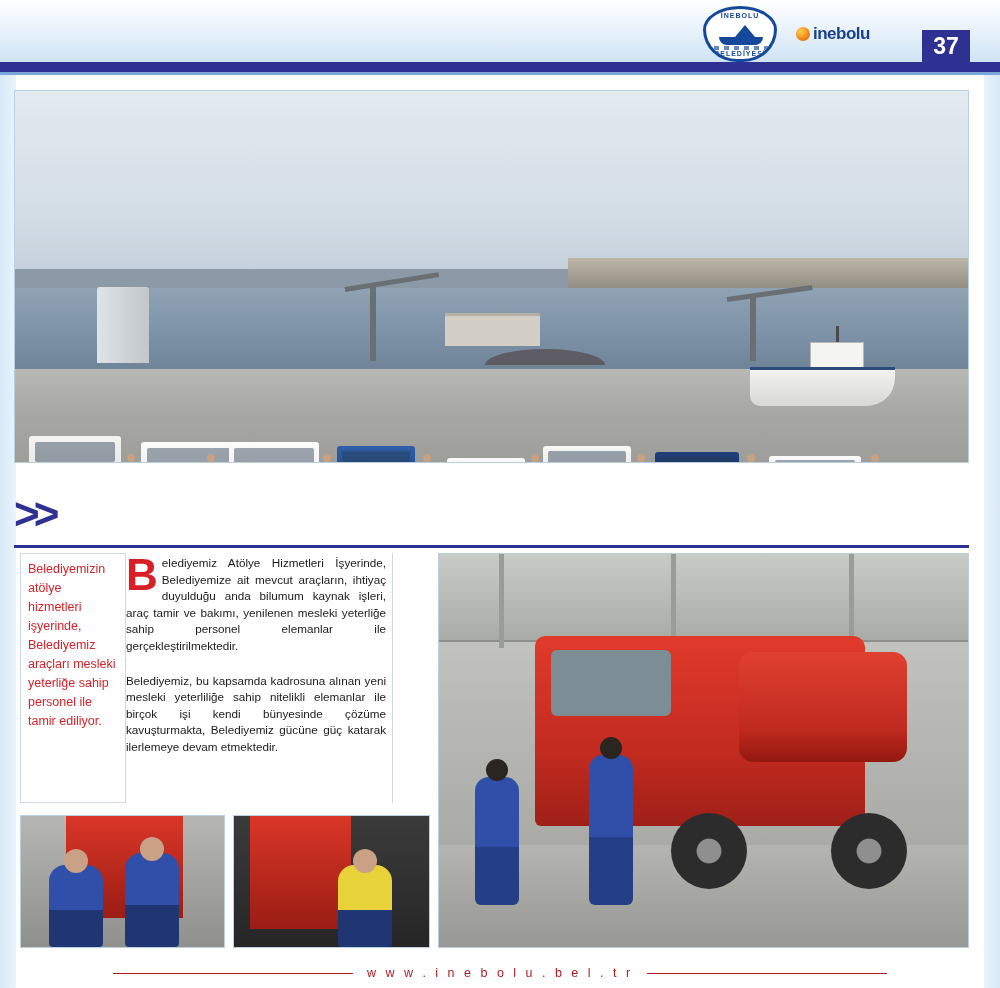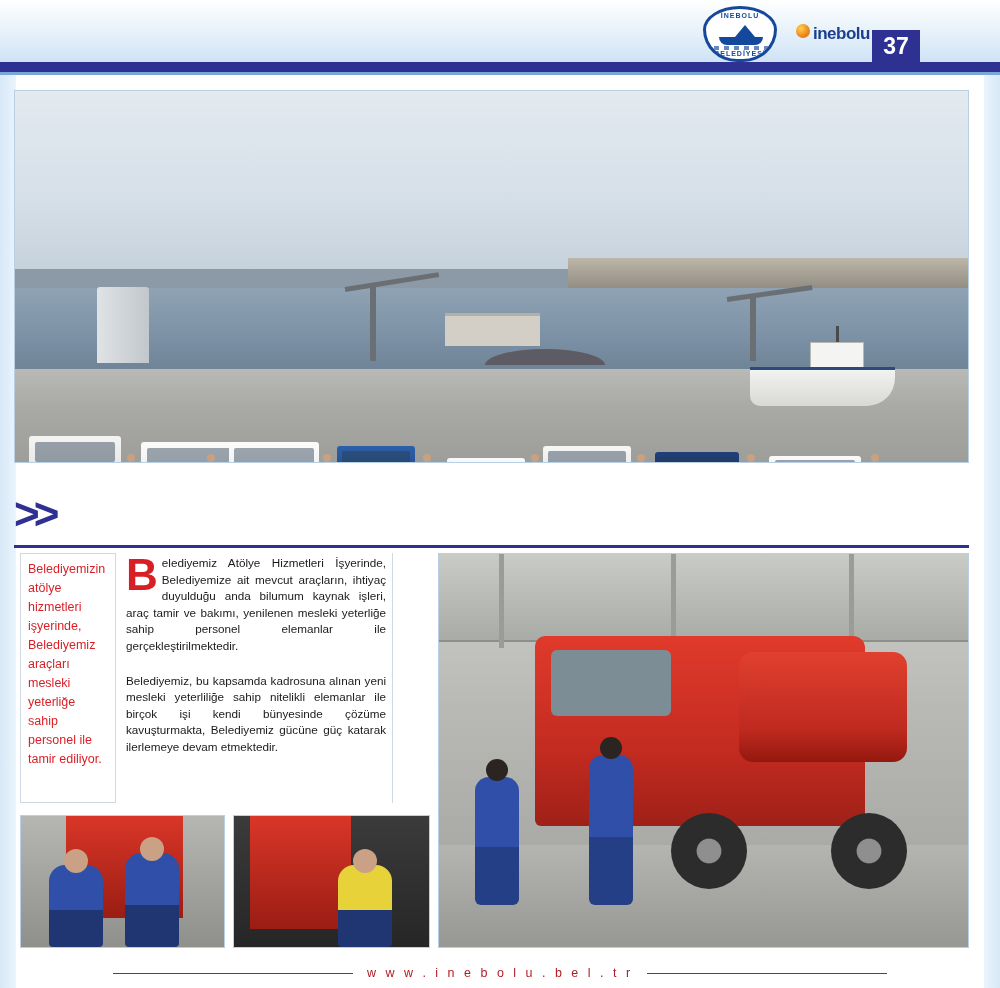--- a/index.html
+++ b/index.html
@@ -104,37 +104,38 @@
     left: 8px; bottom: 9px;
     width: 56px; height: 4px;
     background: repeating-linear-gradient(90deg, #14489b 0 5px, transparent 5px 10px);
     opacity: .65;
   }
 
   .brand {
     position: absolute;
     left: 796px; top: 24px;
     display: flex;
+    align-items: center;
     gap: 3px;
   }
   .brand-dot {
     width: 14px; height: 14px;
     border-radius: 50%;
     background: radial-gradient(circle at 35% 32%, #ffd24d 0%, #f08a1d 55%, #d4620c 100%);
   }
   .brand-text {
     font-size: 17px;
     font-weight: bold;
     color: #1b3f8f;
     letter-spacing: -0.5px;
   }
 
   .page-number-box {
     position: absolute;
-    left: 872px; top: 30px;
+    left: 922px; top: 30px;
     width: 48px; height: 32px;
     background: #2e3192;
     display: flex;
     align-items: center;
     justify-content: center;
   }
   .page-number-box span {
     color: #ffffff;
     font-size: 23px;
     font-weight: bold;
@@ -276,21 +277,21 @@
     position: absolute;
     left: 14px; top: 545px;
     width: 955px; height: 3px;
     background: #2e3192;
   }
 
   
   .lead-col {
     position: absolute;
     left: 20px; top: 553px;
-    width: 96px; height: 250px;
+    width: 106px; height: 250px;
     border: 1px solid #cfd9e6;
     box-sizing: border-box;
     padding: 6px 7px;
     color: #d81f26;
     font-size: 12.5px;
     line-height: 1.52;
   }
 
   
   .body-col {

